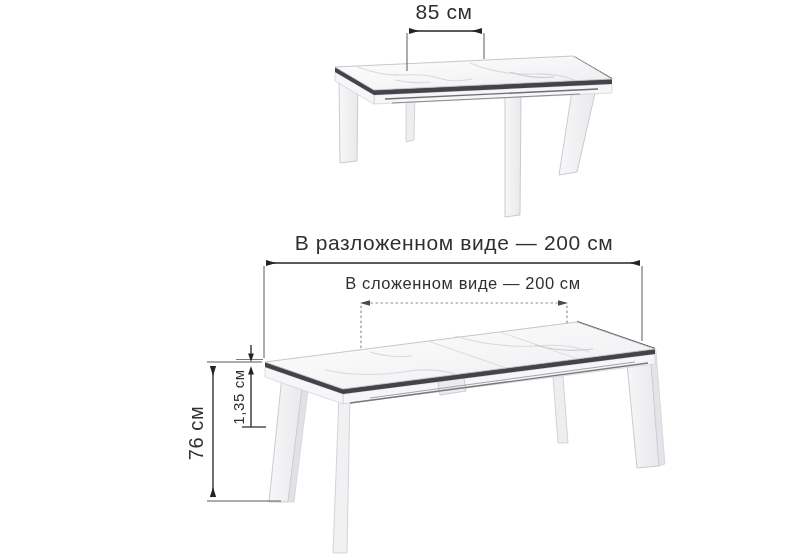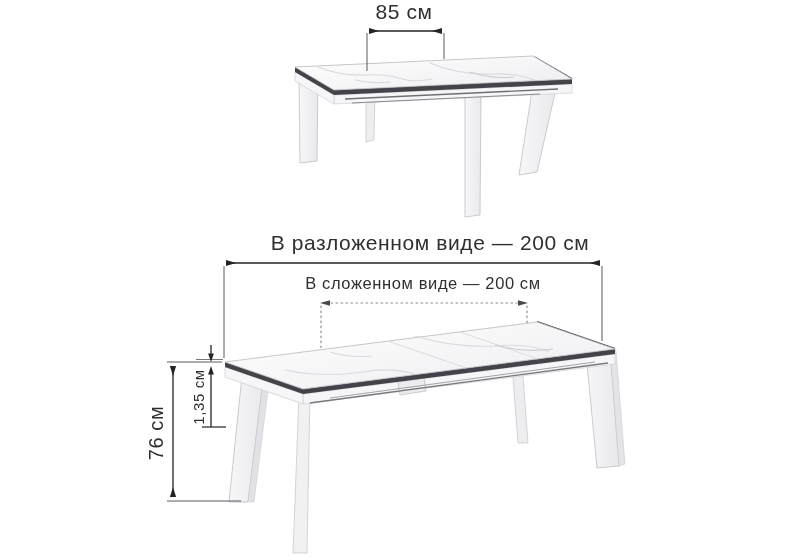--- a/index.html
+++ b/index.html
@@ -1,27 +1,27 @@
 <!DOCTYPE html>
 <html><head>
 <meta charset="utf-8">
 <style>
   html,body{margin:0;padding:0;background:#ffffff;}
   #canvas{
     position:relative;width:705px;height:560px;background:#ffffff;
-    font-family:"Liberation Sans",sans-serif;overflow:hidden;
+    font-family:"Liberation Sans",sans-serif;overflow:hidden;margin-left:40px;
   }
   #scene{position:absolute;left:0;top:0;}
   .dim-label{
     position:absolute;display:flex;align-items:center;justify-content:center;
     color:#2f2f31;white-space:nowrap;letter-spacing:.6px;
     font-family:"Liberation Sans",sans-serif;
   }
   #label-depth    {left:304px;top:1px;  width:200px;height:22px;font-size:21px;}
-  #label-extended {left:180px;top:231px;width:500px;height:23px;font-size:21px;}
+  #label-extended {left:164px;top:231px;width:500px;height:23px;font-size:21px;}
   #label-folded   {left:223px;top:274px;width:400px;height:19px;font-size:16.5px;}
   #label-height   {left:96px; top:421px;width:120px;height:24px;font-size:20px;transform:rotate(-90deg);}
   #label-thickness{left:152px;top:387px;width:92px; height:20px;font-size:15px;transform:rotate(-90deg);}
 </style>
 </head>
 <body>
 
 <div id="canvas">
 
 <svg id="scene" width="800" height="560" viewBox="0 0 800 560">

